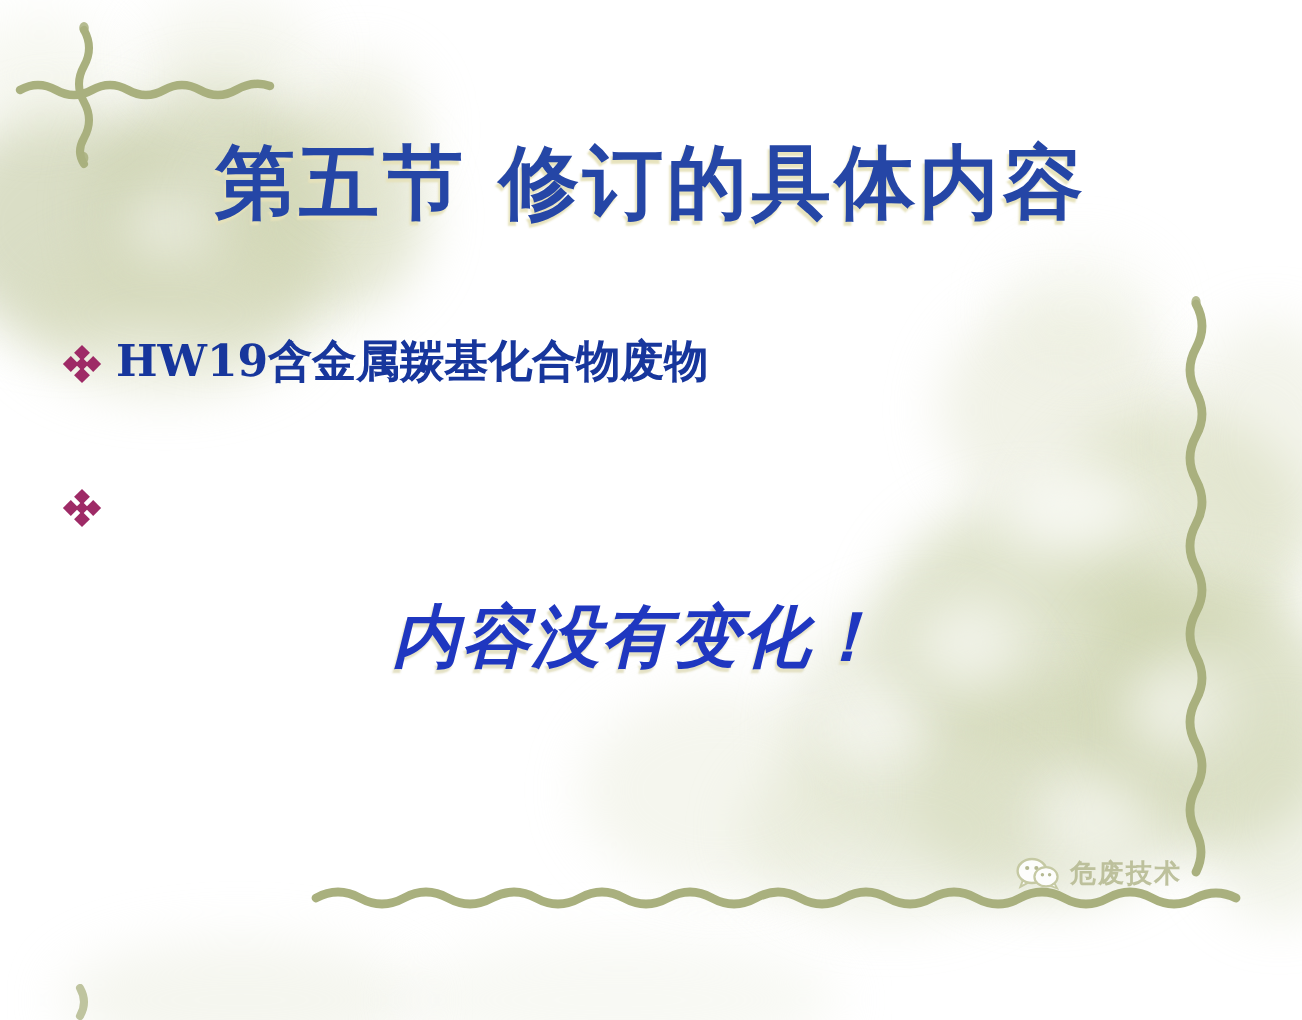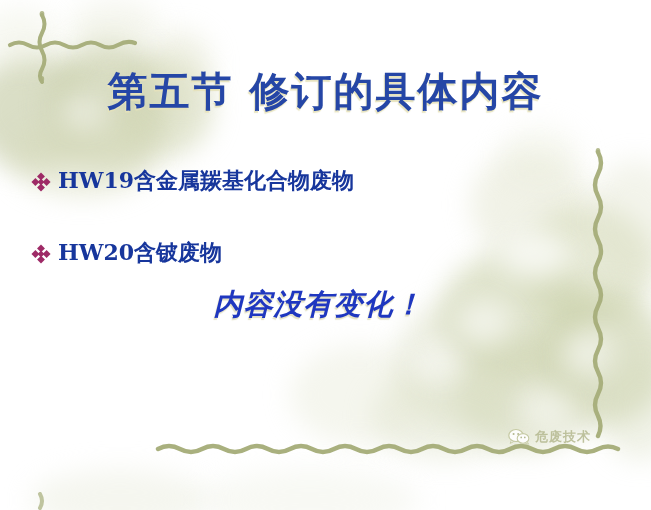--- a/index.html
+++ b/index.html
@@ -124,28 +124,28 @@
     font-size: 22px;
     color: #17369c;
     letter-spacing: 0px;
     white-space: nowrap;
   }
 
   
   #emphasis {
     position: absolute;
     left: 0;
-    top: 285px;
+    top: 296px;
     width: 651px;
     text-align: center;
     padding-right: 14px;
     font-family: "DejaVu Serif", serif;
     font-weight: bold;
     font-style: italic;
-    font-size: 29px;
+    font-size: 34px;
     letter-spacing: 1px;
     color: #1f37c0;
     text-shadow: -1px 2px 1px rgba(225,222,190,0.9);
     white-space: nowrap;
   }
 
   
   #watermark {
     position: absolute;
     left: 508px;
@@ -282,21 +282,20 @@
         <svg width="22" height="22" viewBox="0 0 22 22">
           <g fill="#9e2a66">
             <rect x="8.2" y="2.6" width="5.6" height="5.6" transform="rotate(45 11 5.4)"></rect>
             <rect x="8.2" y="13.8" width="5.6" height="5.6" transform="rotate(45 11 16.6)"></rect>
             <rect x="2.6" y="8.2" width="5.6" height="5.6" transform="rotate(45 5.4 11)"></rect>
             <rect x="13.8" y="8.2" width="5.6" height="5.6" transform="rotate(45 16.6 11)"></rect>
             <rect x="8.6" y="8.6" width="4.8" height="4.8" transform="rotate(45 11 11)"></rect>
           </g>
         </svg>
       </span>
-      <span class="bullet-text">HW20含铍废物</span>
     </div>
 
   </div>
 
   <div id="emphasis">内容没有变化！</div>
 
   <div id="watermark">
     <span>
       <svg width="22" height="17" viewBox="0 0 22 17">
         <ellipse cx="8" cy="7.5" rx="7.2" ry="6" fill="#ffffff" stroke="#c3c79f" stroke-width="1.2"></ellipse>

